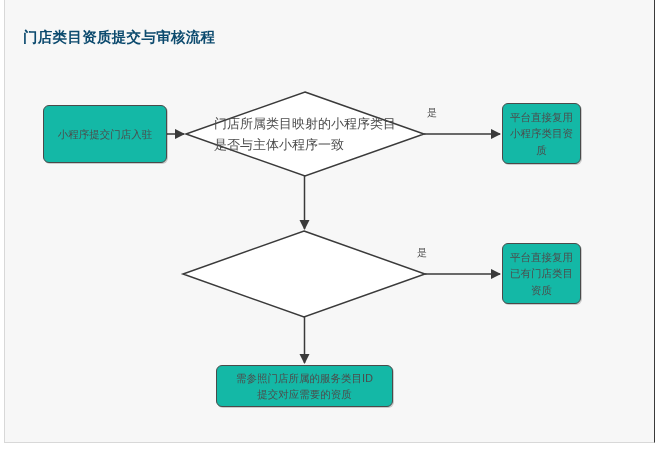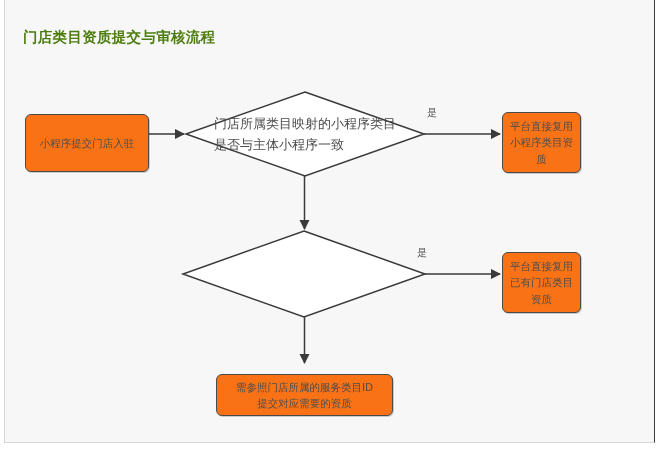--- a/index.html
+++ b/index.html
@@ -34,51 +34,50 @@
     border-bottom: 1px solid #d8d8d8;
     box-sizing: border-box;
   }
 
   #title {
     position: absolute;
     left: 23px;
     top: 28px;
     font-size: 14.5px;
     font-weight: bold;
-    color: #4d7c0f;
+    color: #0c4a6e;
     letter-spacing: 0.3px;
     white-space: nowrap;
   }
 
   
   #edges {
     position: absolute;
     left: 0;
     top: 0;
     width: 671px;
     height: 450px;
   }
 
   
   .node-box {
     position: absolute;
     box-sizing: border-box;
-    background: #f97316;
+    background: #14b8a6;
     border: 1.4px solid #4a4a4a;
     border-radius: 6px;
     display: flex;
     align-items: center;
     justify-content: center;
     text-align: center;
     color: #4c4c4c;
     font-size: 10.5px;
     line-height: 1.55;
     padding: 4px 6px;
     box-shadow: 1px 1px 0 rgba(0,0,0,0.18);
-    margin-top: 9px;
   }
 
   
   .diamond-label {
     position: absolute;
     text-align: left;
     color: #4c4c4c;
     font-size: 13px;
     line-height: 1.6;
     white-space: pre-line;
@@ -119,21 +118,21 @@
 
     <line x1="424" y1="134" x2="500" y2="134" stroke="#3a3a3a" stroke-width="1.5" marker-end="url(#arrow)"></line>
 
     <line x1="304.5" y1="176" x2="304.5" y2="229" stroke="#3a3a3a" stroke-width="1.5" marker-end="url(#arrow)"></line>
 
     <line x1="425" y1="274" x2="500" y2="274" stroke="#3a3a3a" stroke-width="1.5" marker-end="url(#arrow)"></line>
 
     <line x1="304.5" y1="317" x2="304.5" y2="363" stroke="#3a3a3a" stroke-width="1.5" marker-end="url(#arrow)"></line>
   </svg>
 
-  <div class="node-box" style="left:25px; top:105px; width:124px; height:58px;">小程序提交门店入驻</div>
+  <div class="node-box" style="left:43px; top:105px; width:124px; height:58px;">小程序提交门店入驻</div>
 
   <div class="diamond-label" style="left:205px; top:112px; width:200px; height:46px;">门店所属类目映射的小程序类目
 是否与主体小程序一致</div>
 
   <div class="node-box" style="left:502px; top:103px; width:79px; height:61px; white-space:pre-line;">平台直接复用
 小程序类目资
 质</div>
 
 
   <div class="node-box" style="left:502px; top:243px; width:79px; height:61px; white-space:pre-line;">平台直接复用

